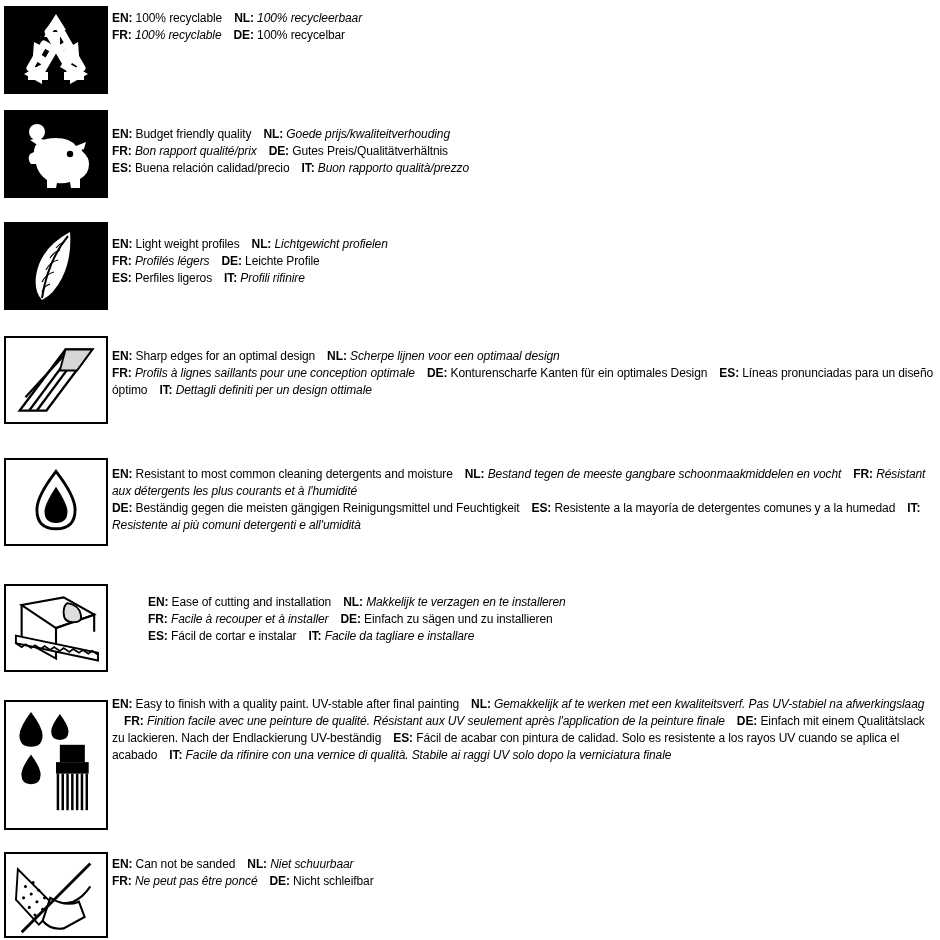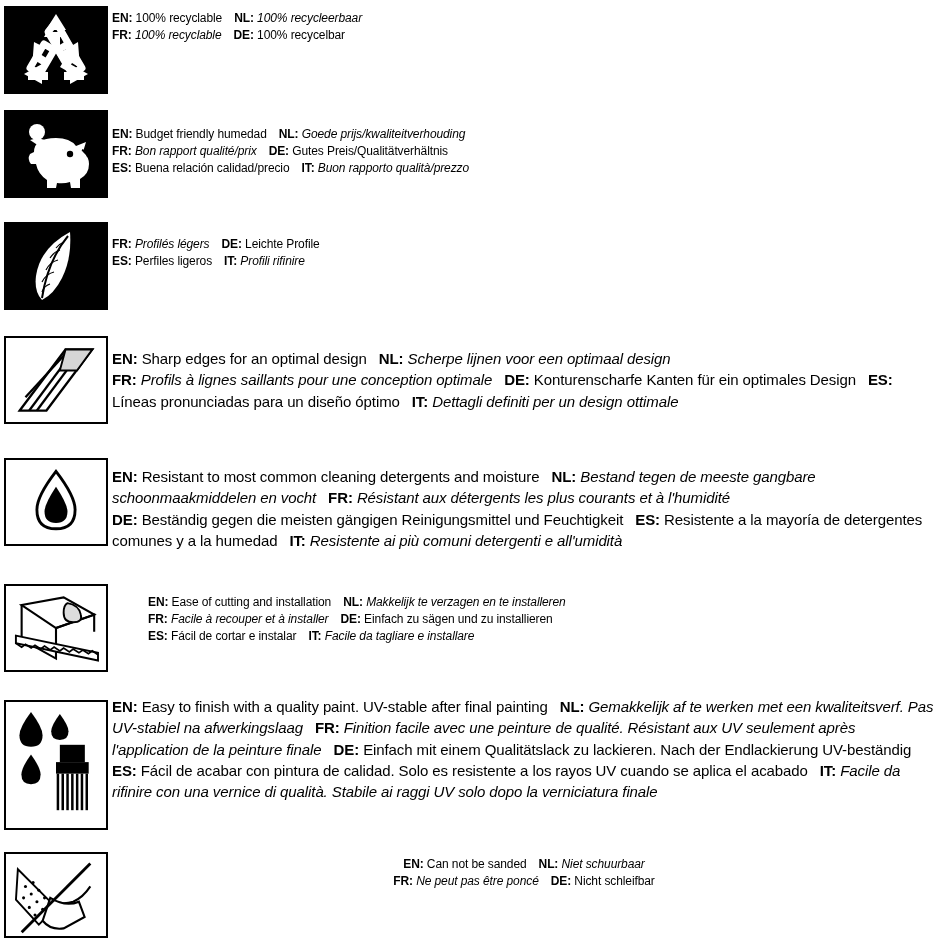--- a/index.html
+++ b/index.html
@@ -64,33 +64,33 @@
     letter-spacing: -0.1px;
     color: #000;
   }
   .lang {
     font-weight: bold;
   }
   .it {
     font-style: italic;
   }
   .block-text {
-    font-size: 15px;
+    font-size: 12px;
     line-height: 1.42;
     letter-spacing: -0.1px;
   }
   
   #row-0 { height: 104px; padding-top: 6px; }
   #row-1 { height: 112px; padding-top: 6px; }
   #row-2 { height: 112px; padding-top: 6px; }
   #row-3 { height: 124px; padding-top: 8px; }
   #row-4 { height: 126px; padding-top: 6px; }
   #row-5 { height: 112px; padding-top: 6px; gap: 36px; }
   #row-6 { height: 152px; padding-top: 4px; }
-  #row-7 { height: 96px; padding-top: 4px; text-align: center; }
+  #row-7 { height: 96px; padding-top: 4px; }
   #row-0 .text-cell { padding-top: 4px; }
   #row-1 .text-cell { padding-top: 16px; }
   #row-2 .text-cell { padding-top: 14px; }
   #row-3 .text-cell { padding-top: 12px; }
   #row-4 .text-cell { padding-top: 8px; }
   #row-5 .text-cell { padding-top: 10px; }
   #row-6 .text-cell { padding-top: 2px; }
   #row-7 .text-cell { padding-top: 10px; }
   #row-6 .icon-cell, #row-7 .icon-cell { align-items: flex-start; padding-top: 6px; }
   .spw { display: inline-block; width: 12px; }
@@ -149,21 +149,21 @@
             <path d="M30 42 q 0 -14 22 -14 q 14 0 20 8 l 10 -4 l -3 10 q 6 5 6 12 q 0 10 -9 15 l 0 9 l -9 0 l -1 -6 q -6 2 -13 1 l -1 5 l -9 0 l 0 -8 q -9 -6 -11 -16 l -5 0 q -4 -5 -1 -10 z"></path>
           </g>
           <circle cx="66" cy="44" r="3.2" fill="#000000"></circle>
           <path d="M78 40 q 5 2 6 7" stroke="#000000" stroke-width="2" fill="none"></path>
         </svg>
       </div>
     </div>
     <div class="text-cell">
       <div class="line">
         <span class="lang">EN:</span>
-        <span>Budget friendly humedad</span><span class="spw"></span><span class="lang">NL:</span>
+        <span>Budget friendly quality</span><span class="spw"></span><span class="lang">NL:</span>
         <span class="it">Goede prijs/kwaliteitverhouding</span>
       </div>
       <div class="line">
         <span class="lang">FR:</span>
         <span class="it">Bon rapport qualité/prix</span><span class="spw"></span><span class="lang">DE:</span>
         <span>Gutes Preis/Qualitätverhältnis</span>
       </div>
       <div class="line">
         <span class="lang">ES:</span>
         <span>Buena relación calidad/precio</span><span class="spw"></span><span class="lang">IT:</span>
@@ -182,20 +182,25 @@
             <path d="M56 28 q -6 2 -10 8"></path>
             <path d="M54 38 q -8 2 -12 10"></path>
             <path d="M50 50 q -8 2 -12 10"></path>
             <path d="M46 62 q -6 2 -8 8"></path>
             <path d="M60 20 q -5 2 -8 6"></path>
           </g>
         </svg>
       </div>
     </div>
     <div class="text-cell">
+      <div class="line">
+        <span class="lang">EN:</span>
+        <span>Light weight profiles</span><span class="spw"></span><span class="lang">NL:</span>
+        <span class="it">Lichtgewicht profielen</span>
+      </div>
       <div class="line">
         <span class="lang">FR:</span>
         <span class="it">Profilés légers</span><span class="spw"></span><span class="lang">DE:</span>
         <span>Leichte Profile</span>
       </div>
       <div class="line">
         <span class="lang">ES:</span>
         <span>Perfiles ligeros</span><span class="spw"></span><span class="lang">IT:</span>
         <span class="it">Profili rifinire</span>
       </div>

